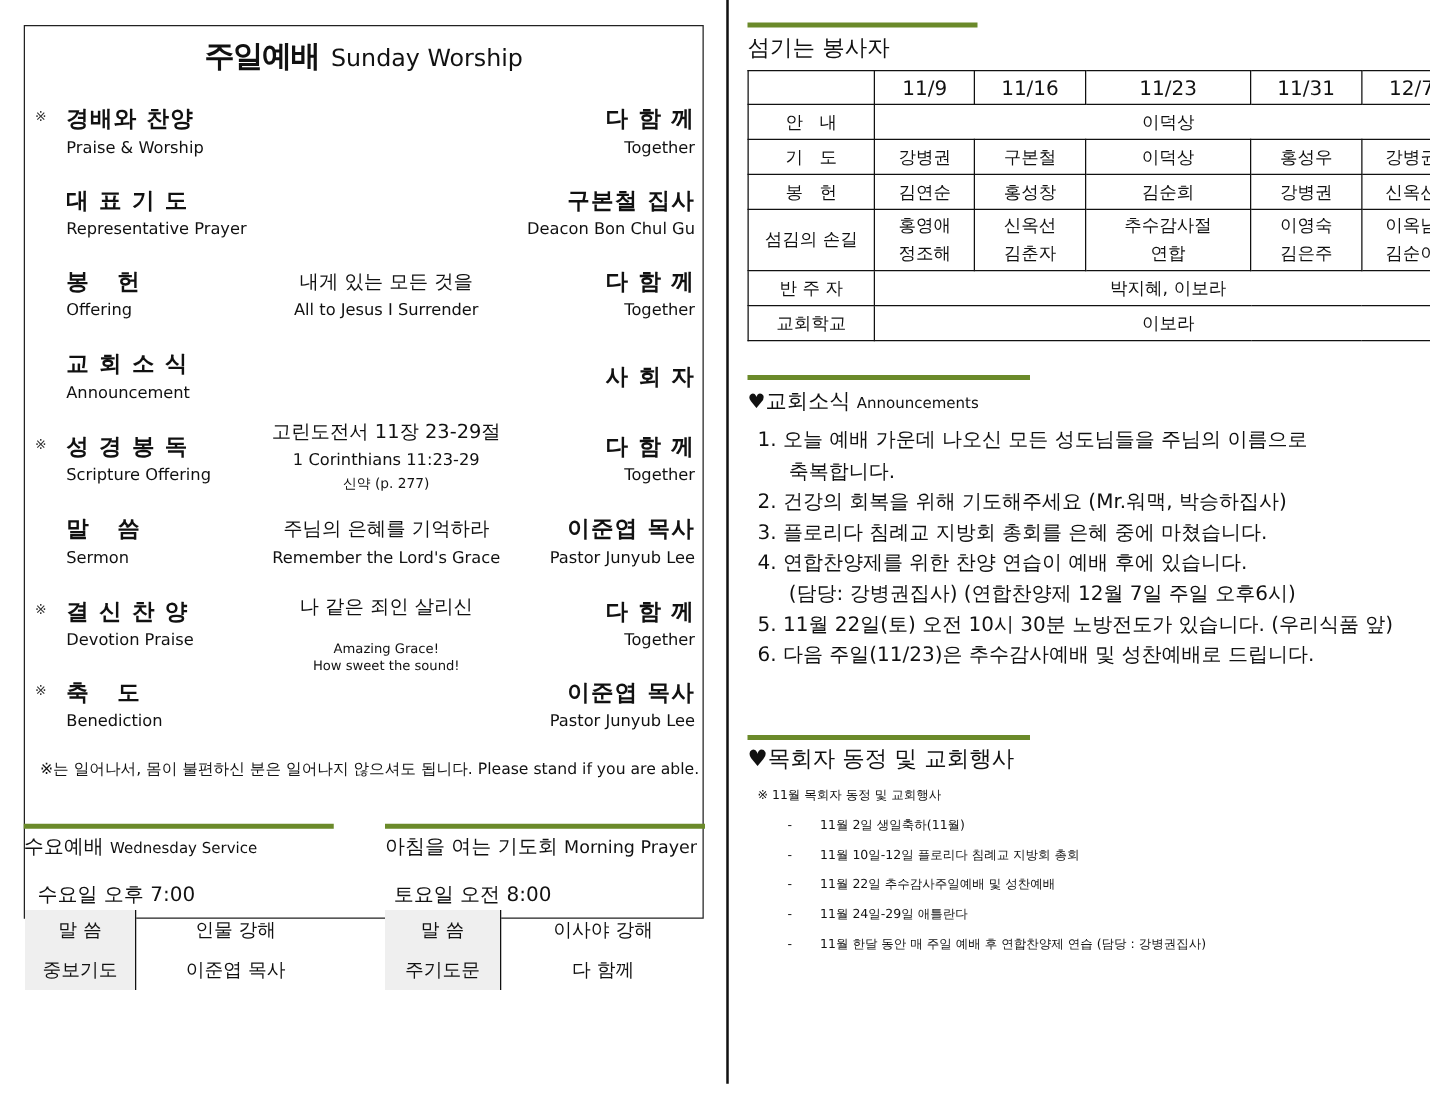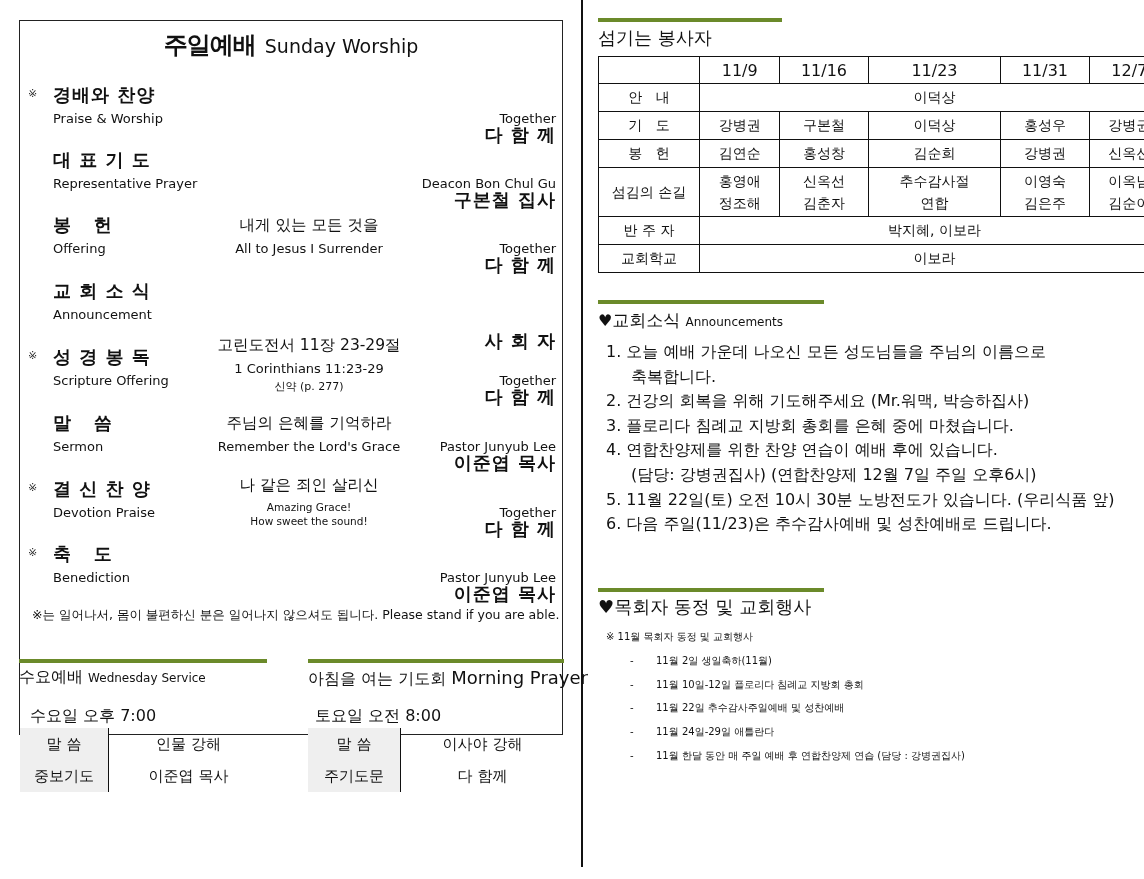--- a/index.html
+++ b/index.html
@@ -15,23 +15,23 @@
   .worship-title .ko { font-size:24px; font-weight:bold; letter-spacing:-1px; }
   .worship-title .en { font-size:19px; margin-left:4px; }
   .item { position:absolute; left:0; right:0; height:56px; }
   .item .star { position:absolute; left:8px; top:4px; font-size:11px; color:#333; }
   .item .ko { position:absolute; left:33px; top:0; font-size:18px; font-weight:bold; letter-spacing:1px; }
   .item .en { position:absolute; left:33px; top:28px; font-size:13px; }
   .item .mid { position:absolute; left:180px; width:218px; text-align:center; }
   .item .mid .m1 { font-size:15.5px; }
   .item .mid .m2 { font-size:13px; margin-top:5px; }
   .item .mid .m3 { font-size:11px; margin-top:3px; }
-  .item .mid .s1 { font-size:10.5px; margin-top:5px; }
+  .item .mid .s1 { font-size:10.5px; margin-top:17px; }
   .item .mid .s2 { font-size:10.5px; margin-top:2px; }
-  .item .right-ko { position:absolute; right:6px; top:0; font-size:18px; font-weight:bold; letter-spacing:1px; text-align:right;margin-top:40px; }
+  .item .right-ko { position:absolute; right:6px; top:0; font-size:18px; font-weight:bold; letter-spacing:1px; text-align:right; }
   .item .right-en { position:absolute; right:6px; top:28px; font-size:13px; text-align:right; }
 
   .note { position:absolute; left:32px; top:607px; font-size:12.5px; }
 
   .green-bar { position:absolute; height:4px; background:#6b8a2a; }
   .section-head { position:absolute; font-size:16px; }
   .section-head .small { font-size:12px; }
 
   .mini-table { position:absolute; border-collapse:collapse; }
   .mini-table td { height:32px; font-size:15px; text-align:center; padding:0; }
@@ -158,21 +158,21 @@
   <tr>
     <td class="lbl">중보기도</td>
     <td>이준엽 목사</td>
   </tr>
 </tbody>
   </table>
 
 <div class="green-bar" style="left:308px; top:659px; width:256px;"></div>
 <div class="section-head" style="left:308px; top:667px;">
   <span>아침을 여는 기도회</span>
-  <span class="small" style="font-size:18px">Morning Prayer</span>
+  <span class="small" style="font-size:14px">Morning Prayer</span>
 </div>
 <div class="abs" style="left:315px; top:706px; font-size:16px;text-align:center;">토요일 오전 8:00</div>
 <table class="mini-table" style="left:308px; top:728px; width:256px;">
   <tbody>
       <tr>
     <td class="lbl" style="width:92px">말 씀</td>
     <td>이사야 강해</td>
   </tr>
   <tr>
     <td class="lbl" style="width:92px">주기도문</td>

